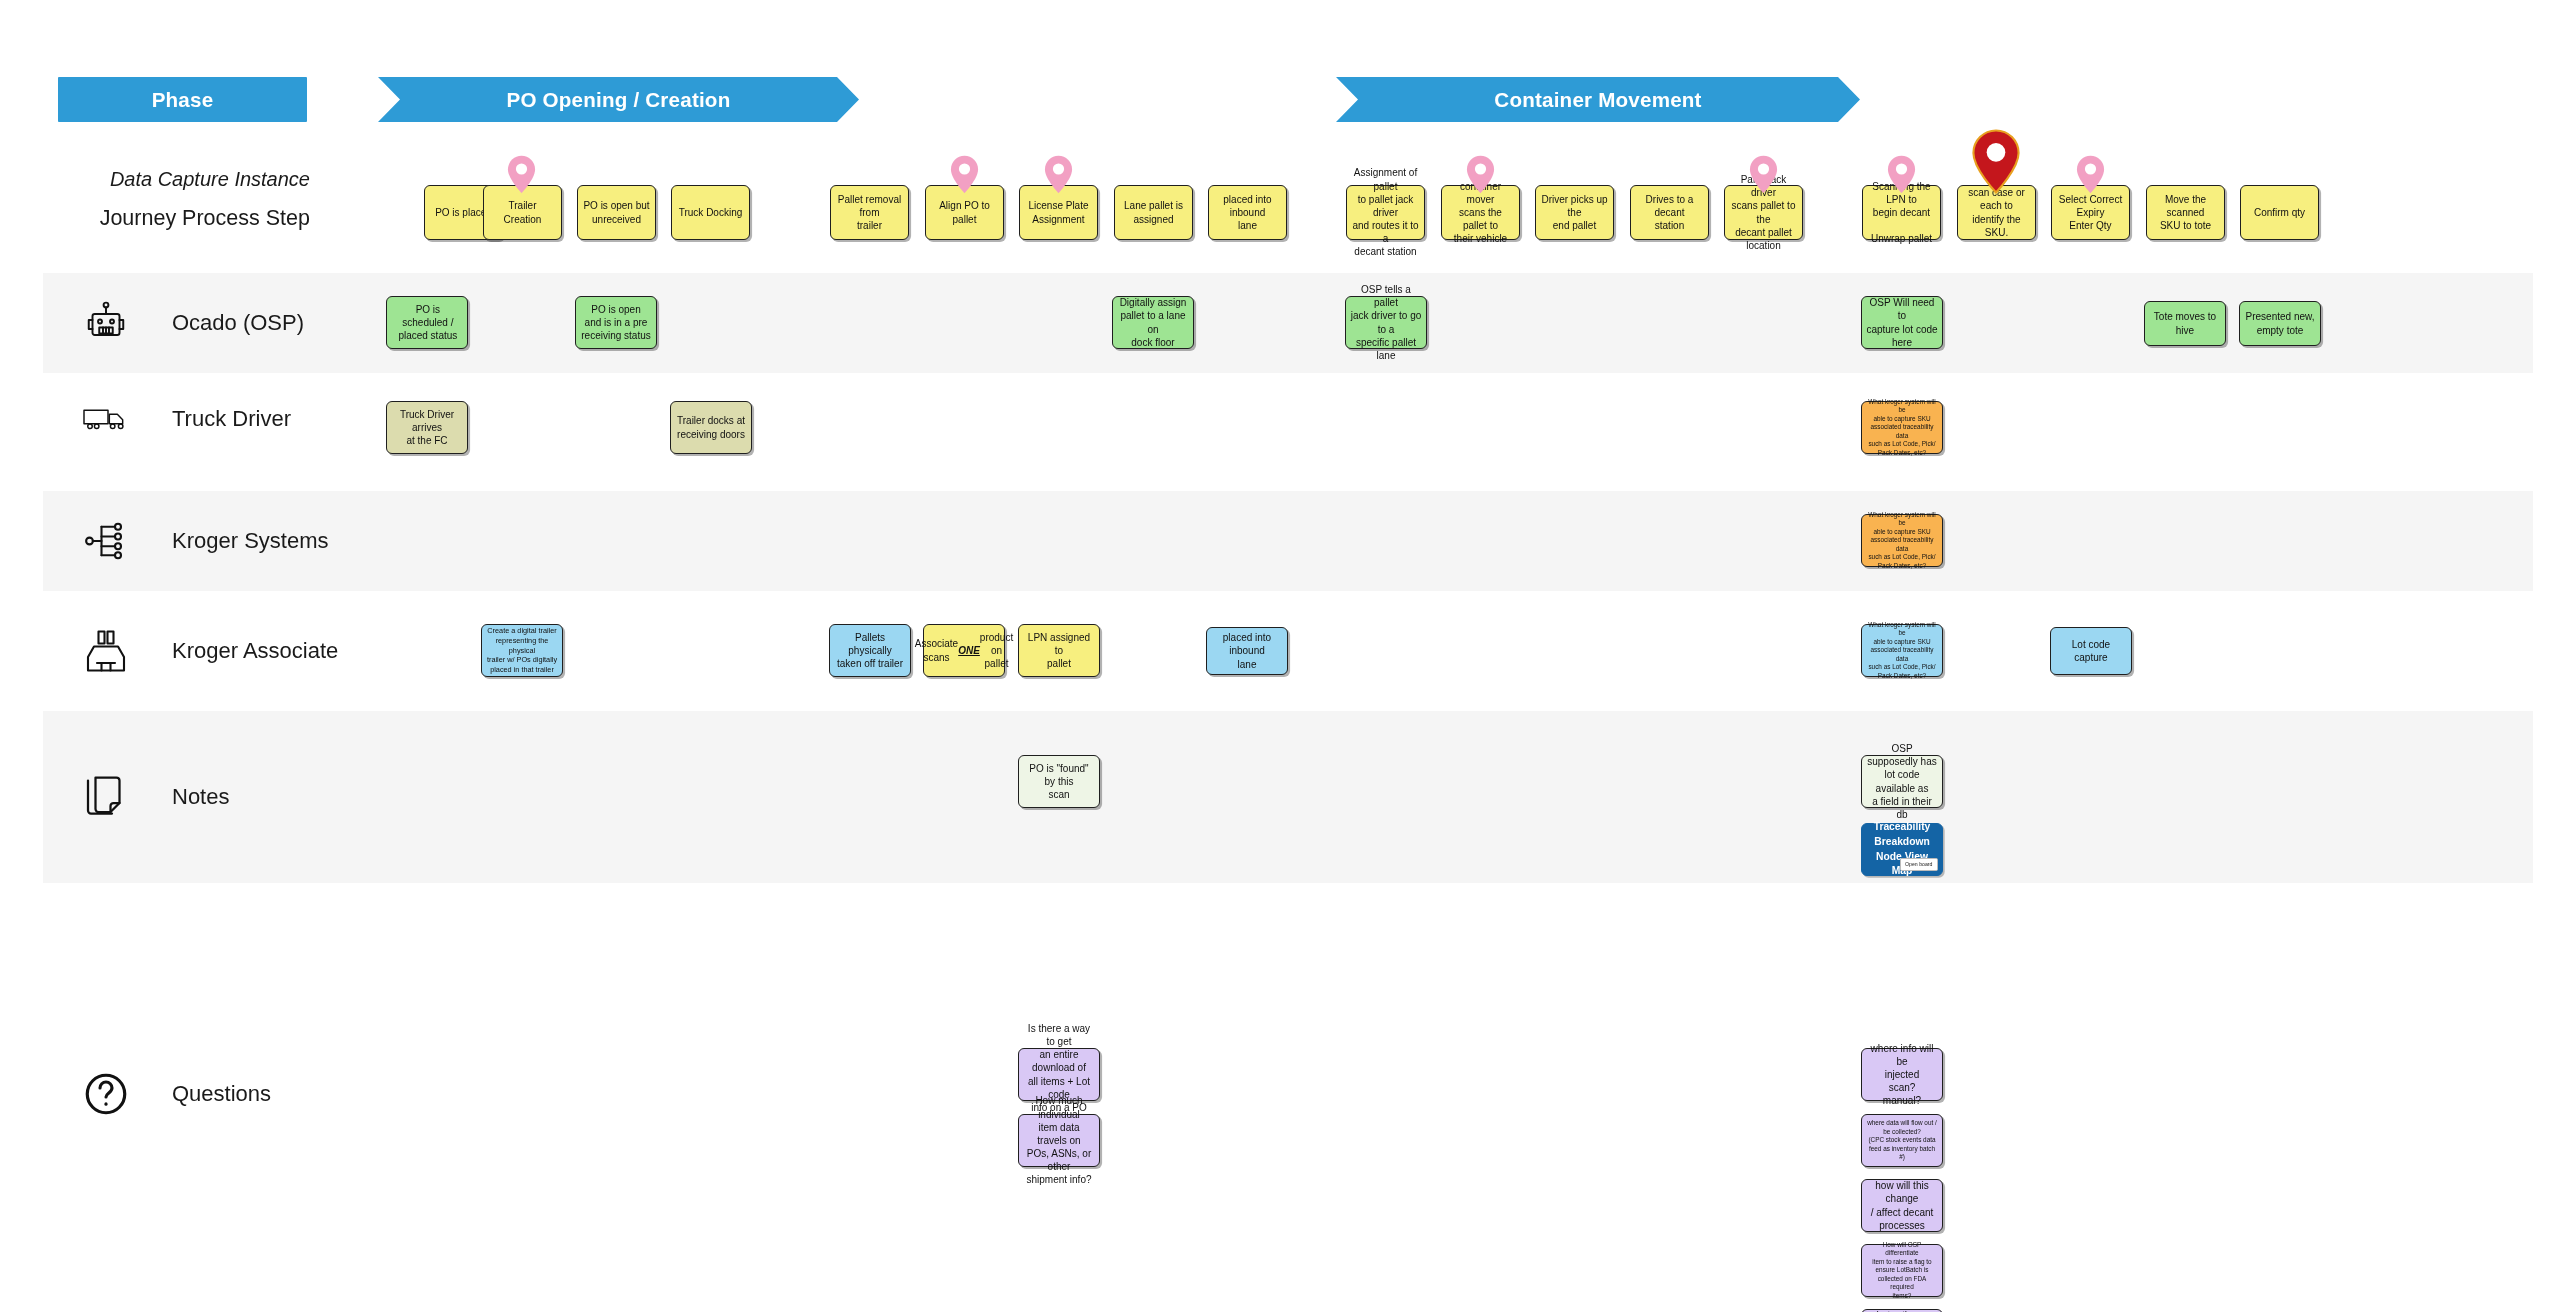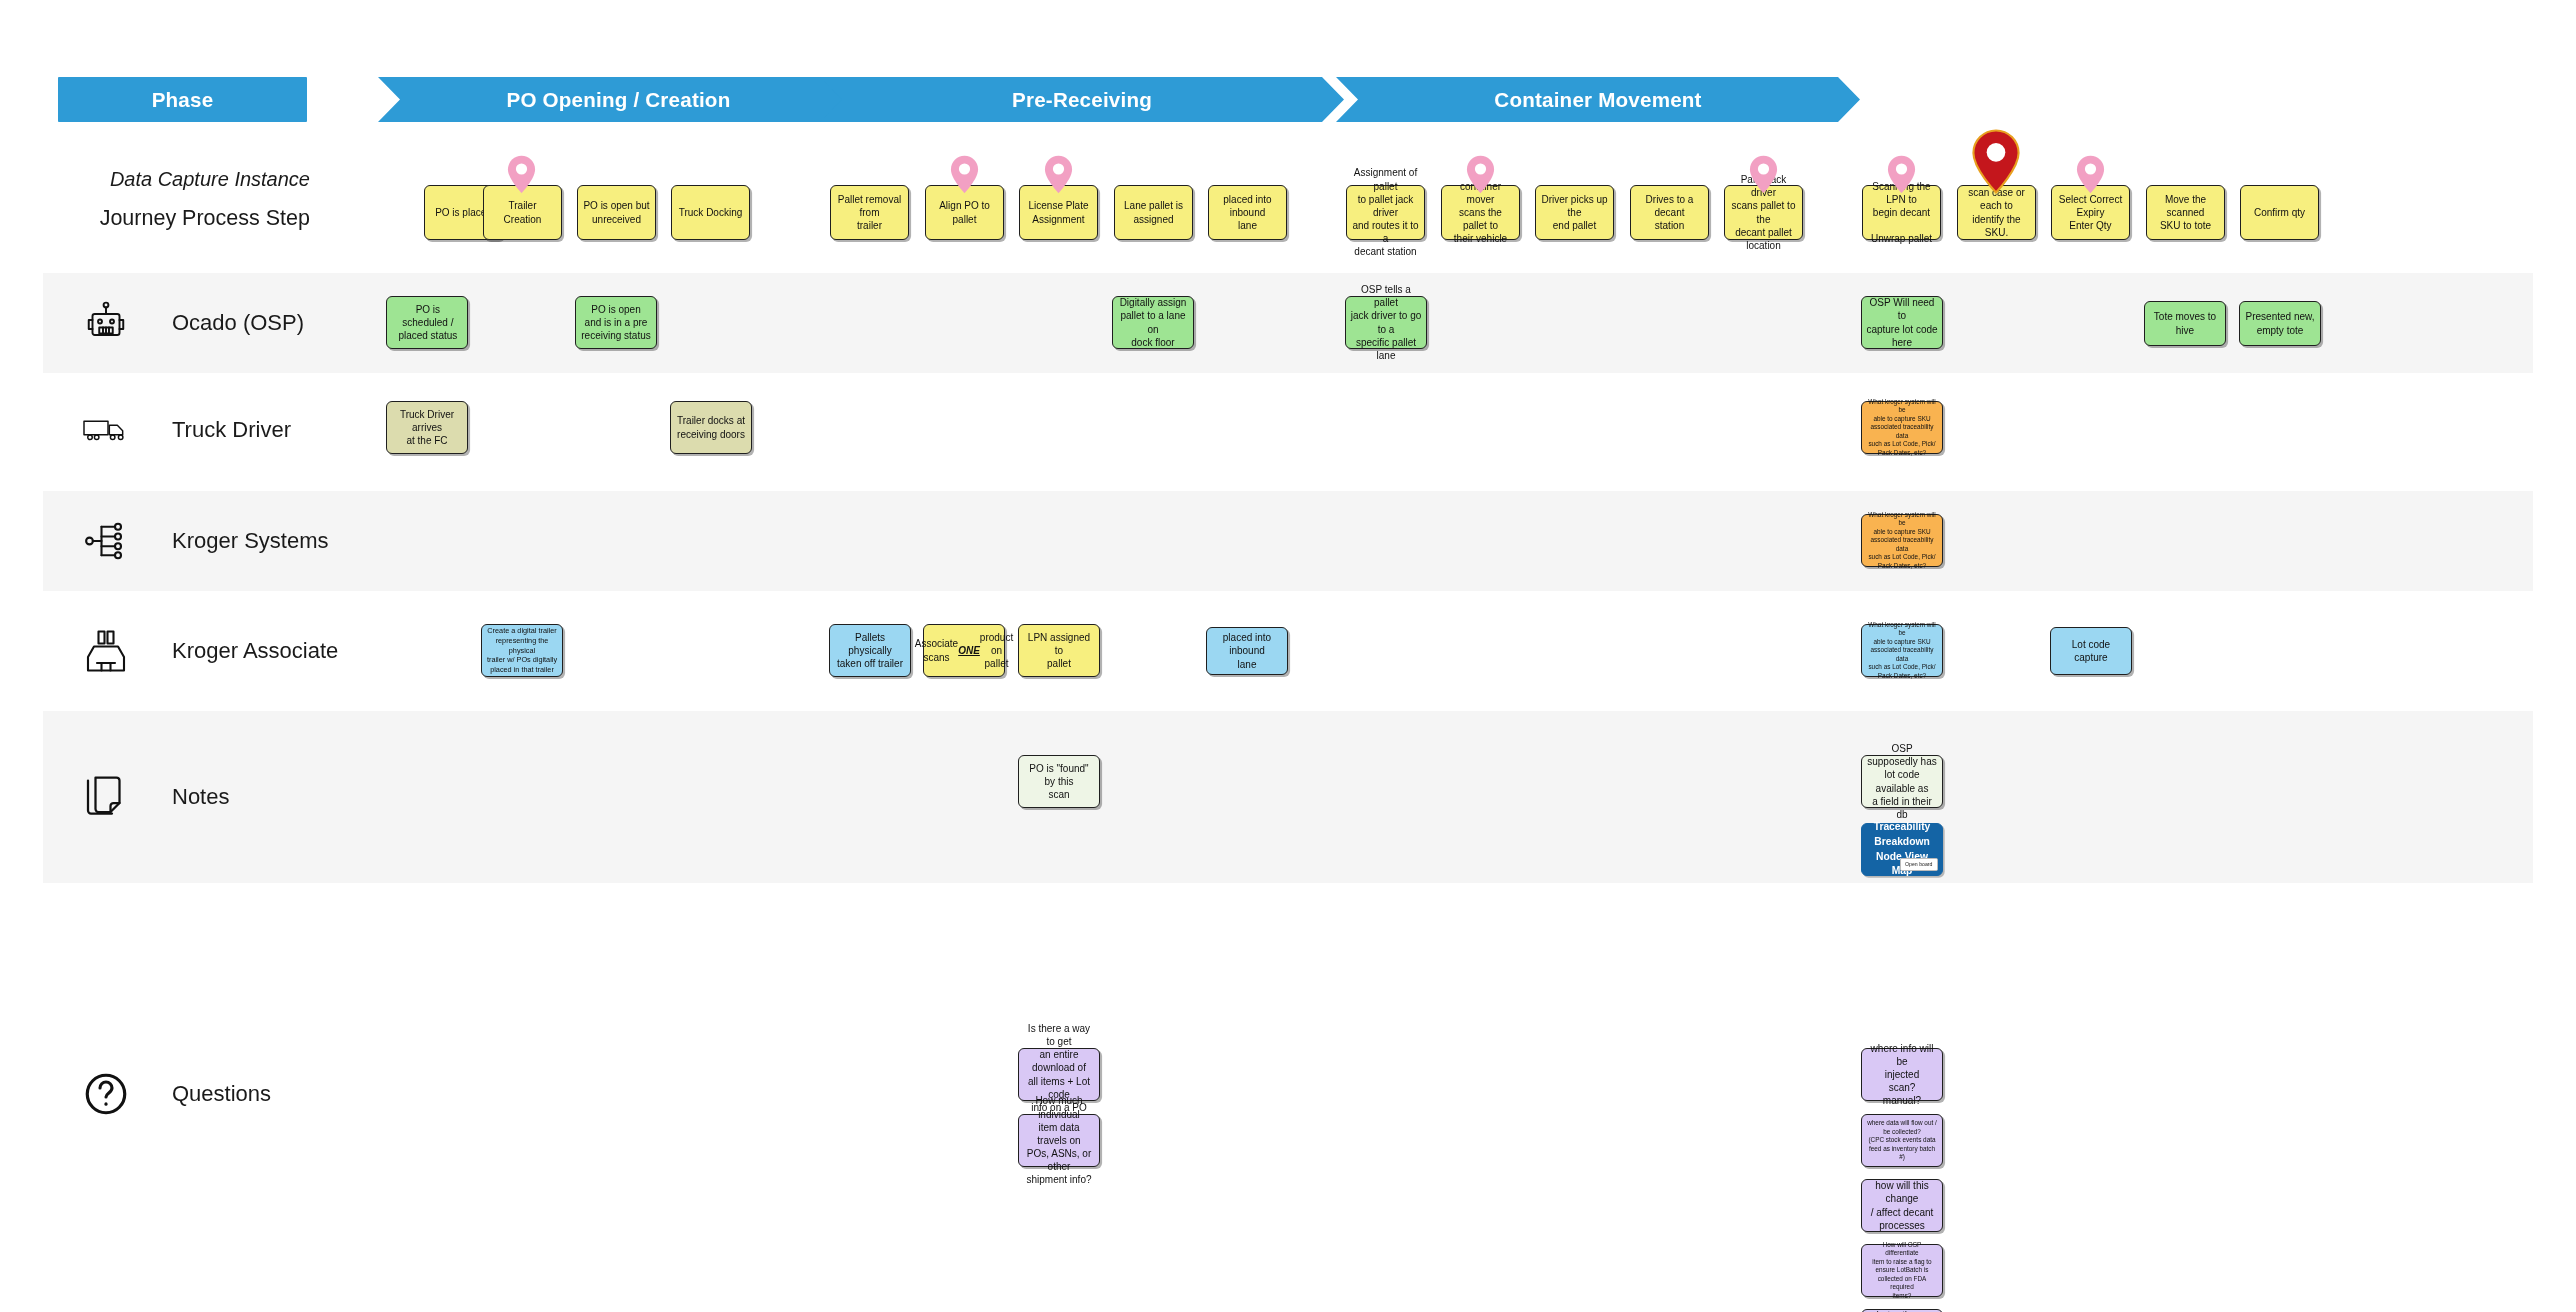--- a/index.html
+++ b/index.html
@@ -99,24 +99,20 @@
 <div id="stage">
 
   <div class="phase-row">
     <div class="phase-banner plain" id="ph-title" style="left:58px; width:249px;">
       <span class="shadow-strip"></span>
       <span class="phase-label">Phase</span>
     </div>
     <div class="phase-banner chev first" id="ph0" style="left:378px; width:481px;">
       <span class="shadow-strip"></span>
       <span class="phase-label">PO Opening / Creation</span>
-    </div>
-    <div class="phase-banner chev" id="ph1" style="left:820px; width:524px;">
-      <span class="shadow-strip"></span>
-      <span class="phase-label">Pre-Receiving</span>
     </div>
     <div class="phase-banner chev" id="ph2" style="left:1336px; width:524px;">
       <span class="shadow-strip"></span>
       <span class="phase-label">Container Movement</span>
     </div>
   </div>
 
   <div class="hdr-dci">Data Capture Instance</div>
   <div class="hdr-jps">Journey Process Step</div>
 
@@ -240,21 +236,21 @@
 dock floor</div>
       <div class="card green" style="left: 1345px; width: 82px; height: 53px; top: 296px;">OSP tells a pallet
 jack driver to go to a
 specific pallet lane</div>
       <div class="card green" style="left: 1861px; width: 82px; height: 53px; top: 296px;">OSP Will need to
 capture lot code
 here</div>
       <div class="card green" style="left: 2144px; width: 82px; height: 45px; top: 301px;">Tote moves to hive</div>
       <div class="card green" style="left: 2239px; width: 82px; height: 45px; top: 301px;">Presented new,
 empty tote</div>
-      <div class="lane" style="top: 380px; height: 100px;">
+      <div class="lane" style="top: 369px; height: 100px;">
         <div class="lane-icon">
           <svg viewBox="0 0 72 42" fill="none" stroke="currentColor" stroke-width="2.2" stroke-linecap="round" stroke-linejoin="round">
             <path d="M3 8 h36 v20 H3 z"></path>
             <path d="M41 14 h12 l8 8 v6 H41 z"></path>
             <circle cx="12" cy="32" r="3.4"></circle>
             <circle cx="22" cy="32" r="3.4"></circle>
             <circle cx="46" cy="32" r="3.4"></circle>
             <circle cx="58" cy="32" r="3.4"></circle>
           </svg>
         </div>

